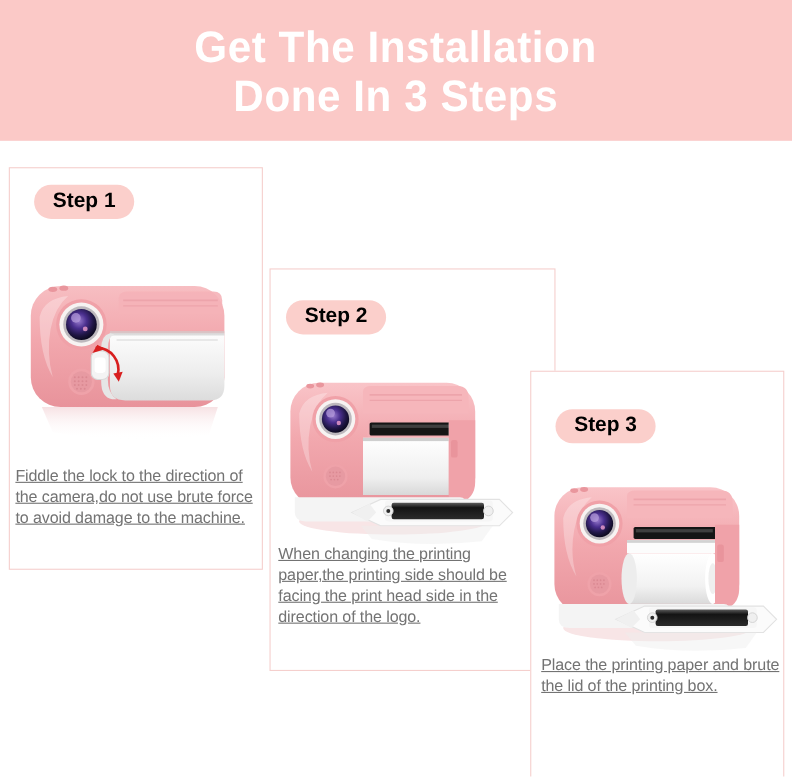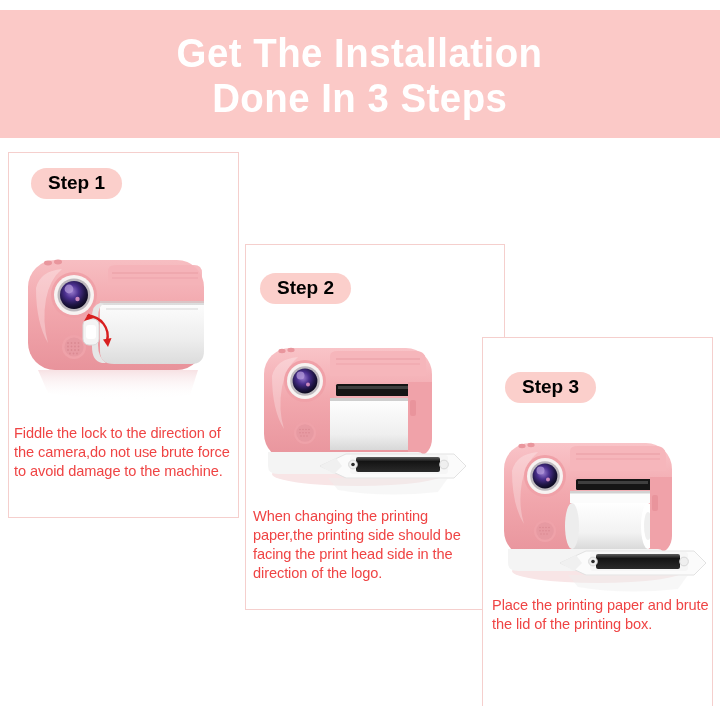--- a/index.html
+++ b/index.html
@@ -22,21 +22,20 @@
     top: 0;
     width: 720px;
     height: 128px;
     background: #fbc9c7;
     display: flex;
     flex-direction: column;
     align-items: center;
     justify-content: center;
     box-sizing: border-box;
     padding-top: 4px;
-    margin-top: 10px;
   }
   .header-line {
     color: #ffffff;
     font-weight: bold;
     font-size: 40px;
     line-height: 45px;
     letter-spacing: 0.5px;
     white-space: nowrap;
     transform: scaleX(0.96);
     text-align: center;
@@ -64,27 +63,28 @@
     line-height: 20px;
     white-space: nowrap;
   }
   #badge-1 { left: 22px; top: 15px; }
   #badge-2 { left: 14px; top: 28px; }
   #badge-3 { left: 22px; top: 34px; }
 
   
   .caption {
     position: absolute;
-    color: #ef4444;
+    color: #737373;
     font-size: 14.6px;
     line-height: 19px;
     letter-spacing: -0.1px;
+    text-decoration: underline;
   }
   #caption-1 { left: 14px;  top: 424px; width: 226px; }
-  #caption-2 { left: 253px; top: 507px; width: 226px; }
+  #caption-2 { left: 253px; top: 495px; width: 226px; }
   #caption-3 { left: 492px; top: 596px; width: 226px; }
 
   
   .photo {
     position: absolute;
   }
   #photo-1 { left: 22px;  top: 243px; width: 200px; height: 175px; }
   #photo-2 { left: 258px; top: 326px; width: 213px; height: 178px; }
   #photo-3 { left: 498px; top: 421px; width: 213px; height: 178px; }
 

